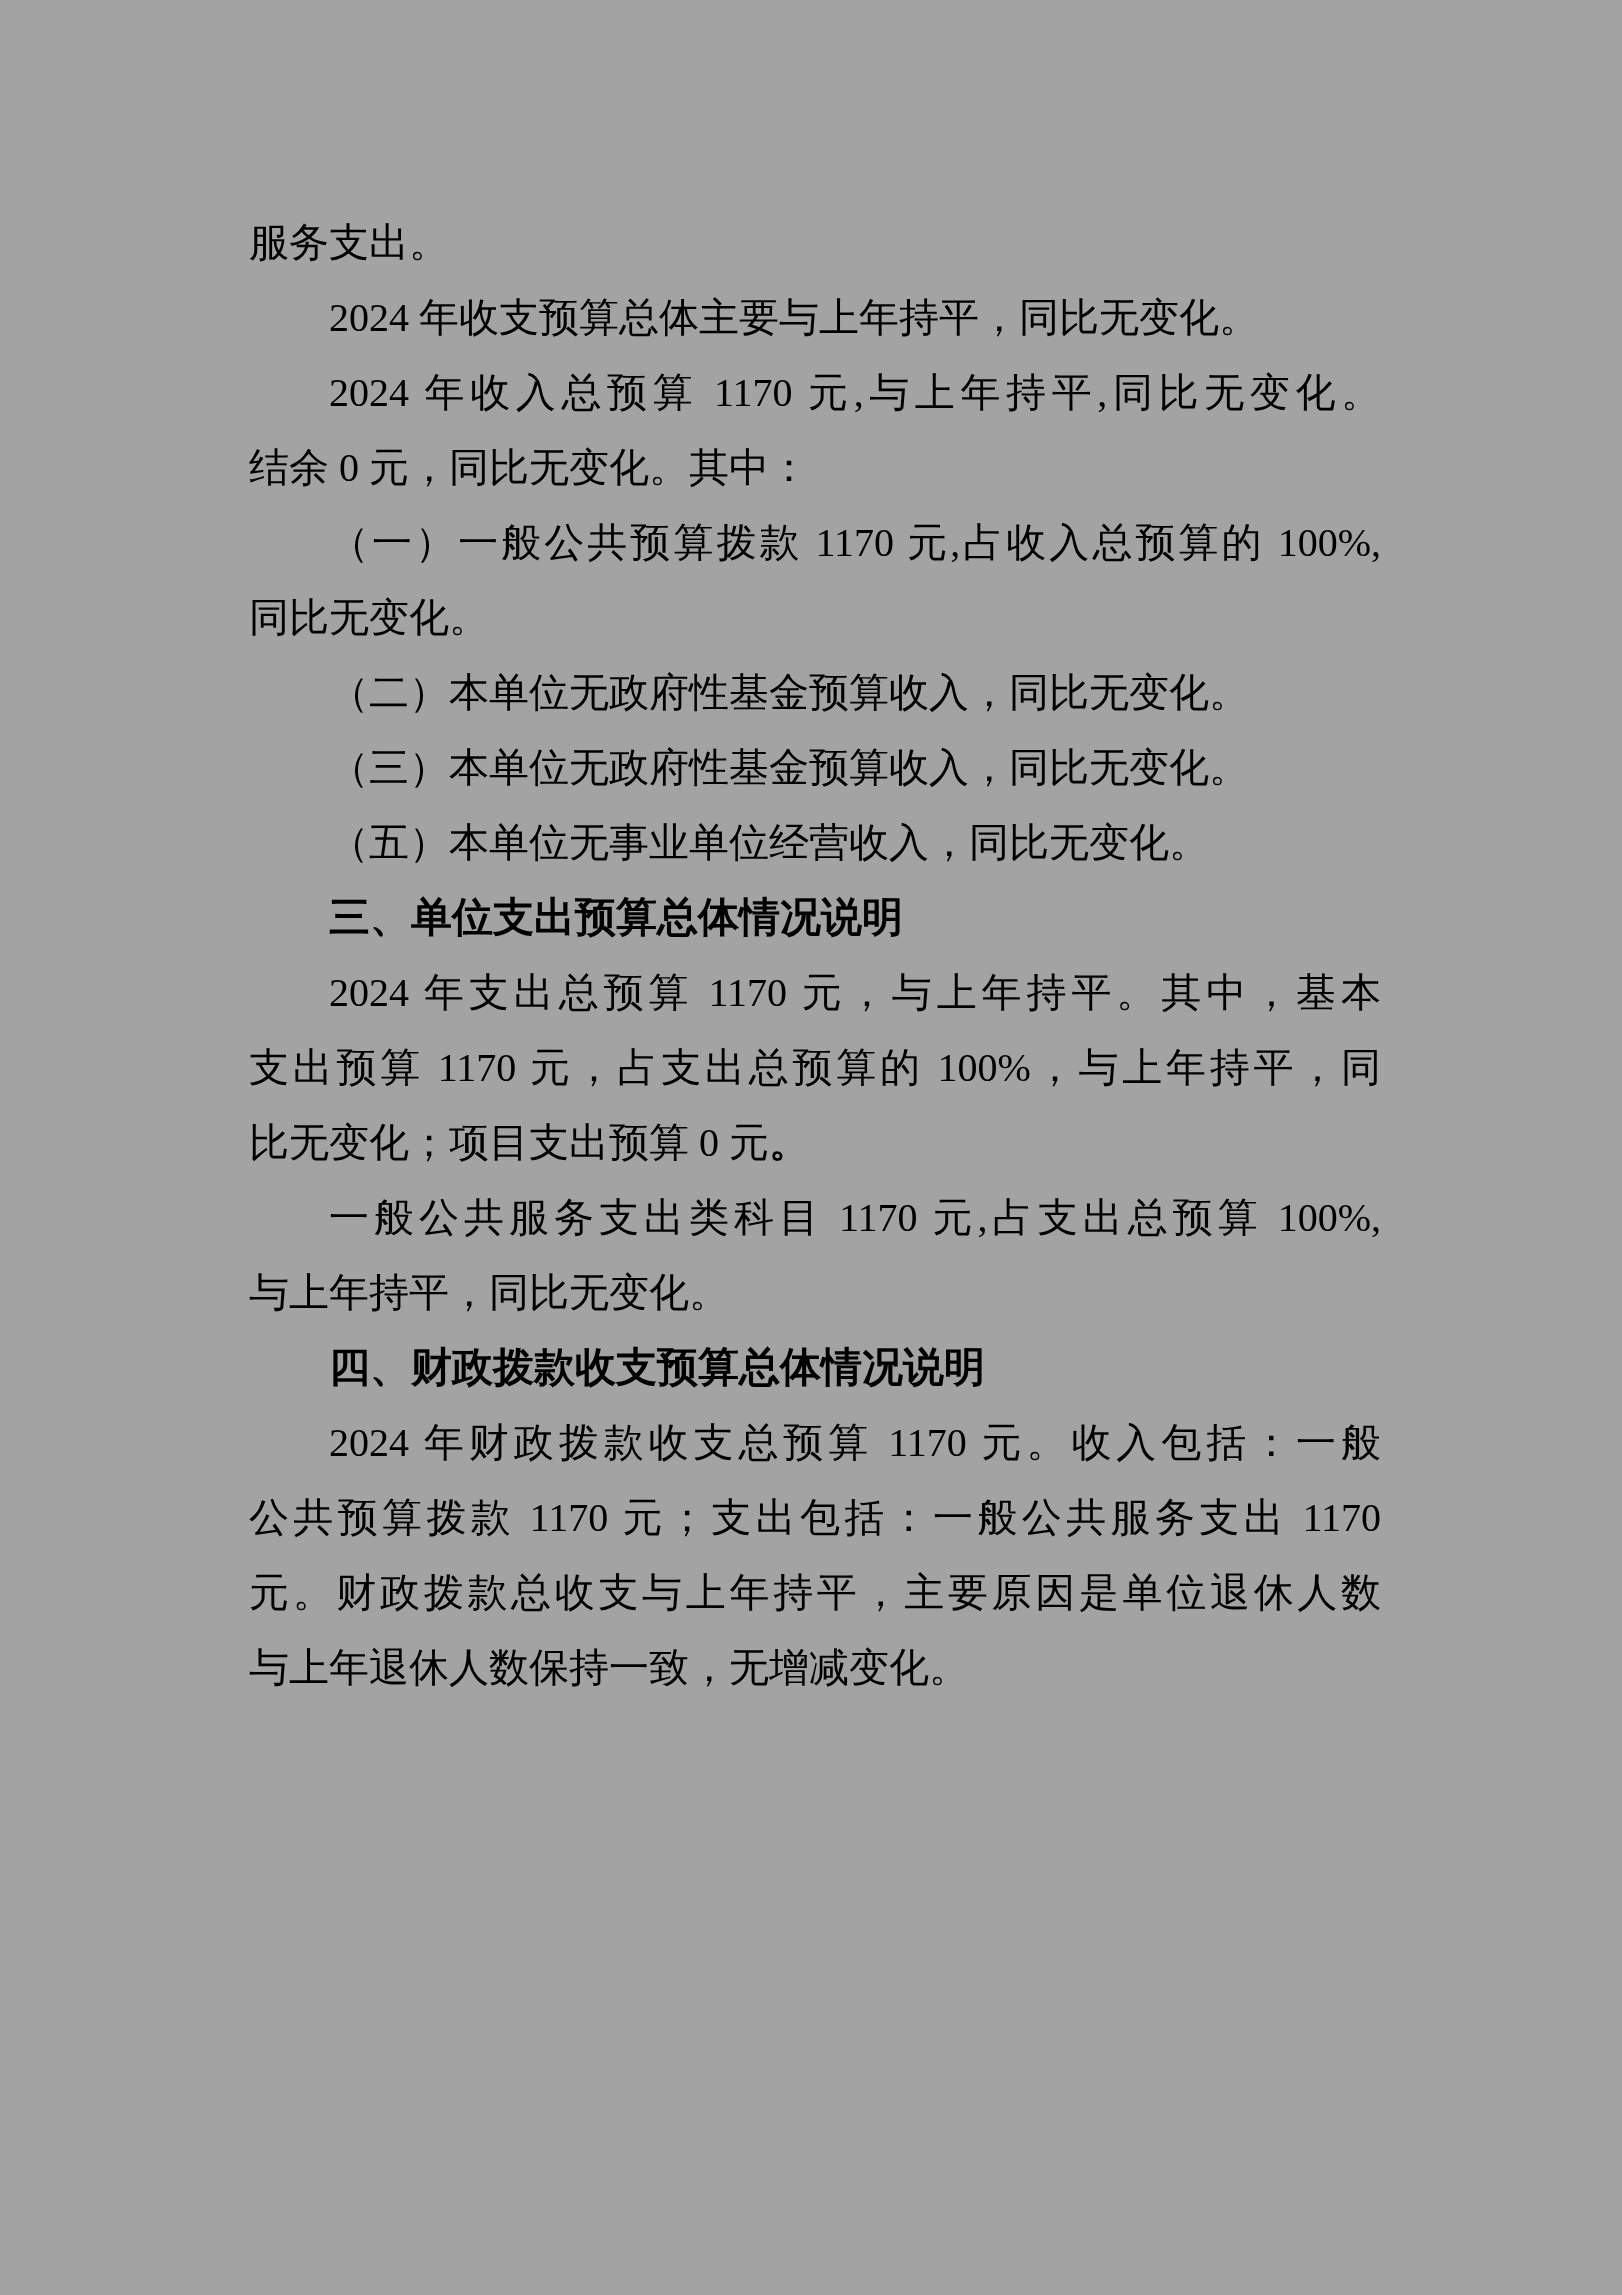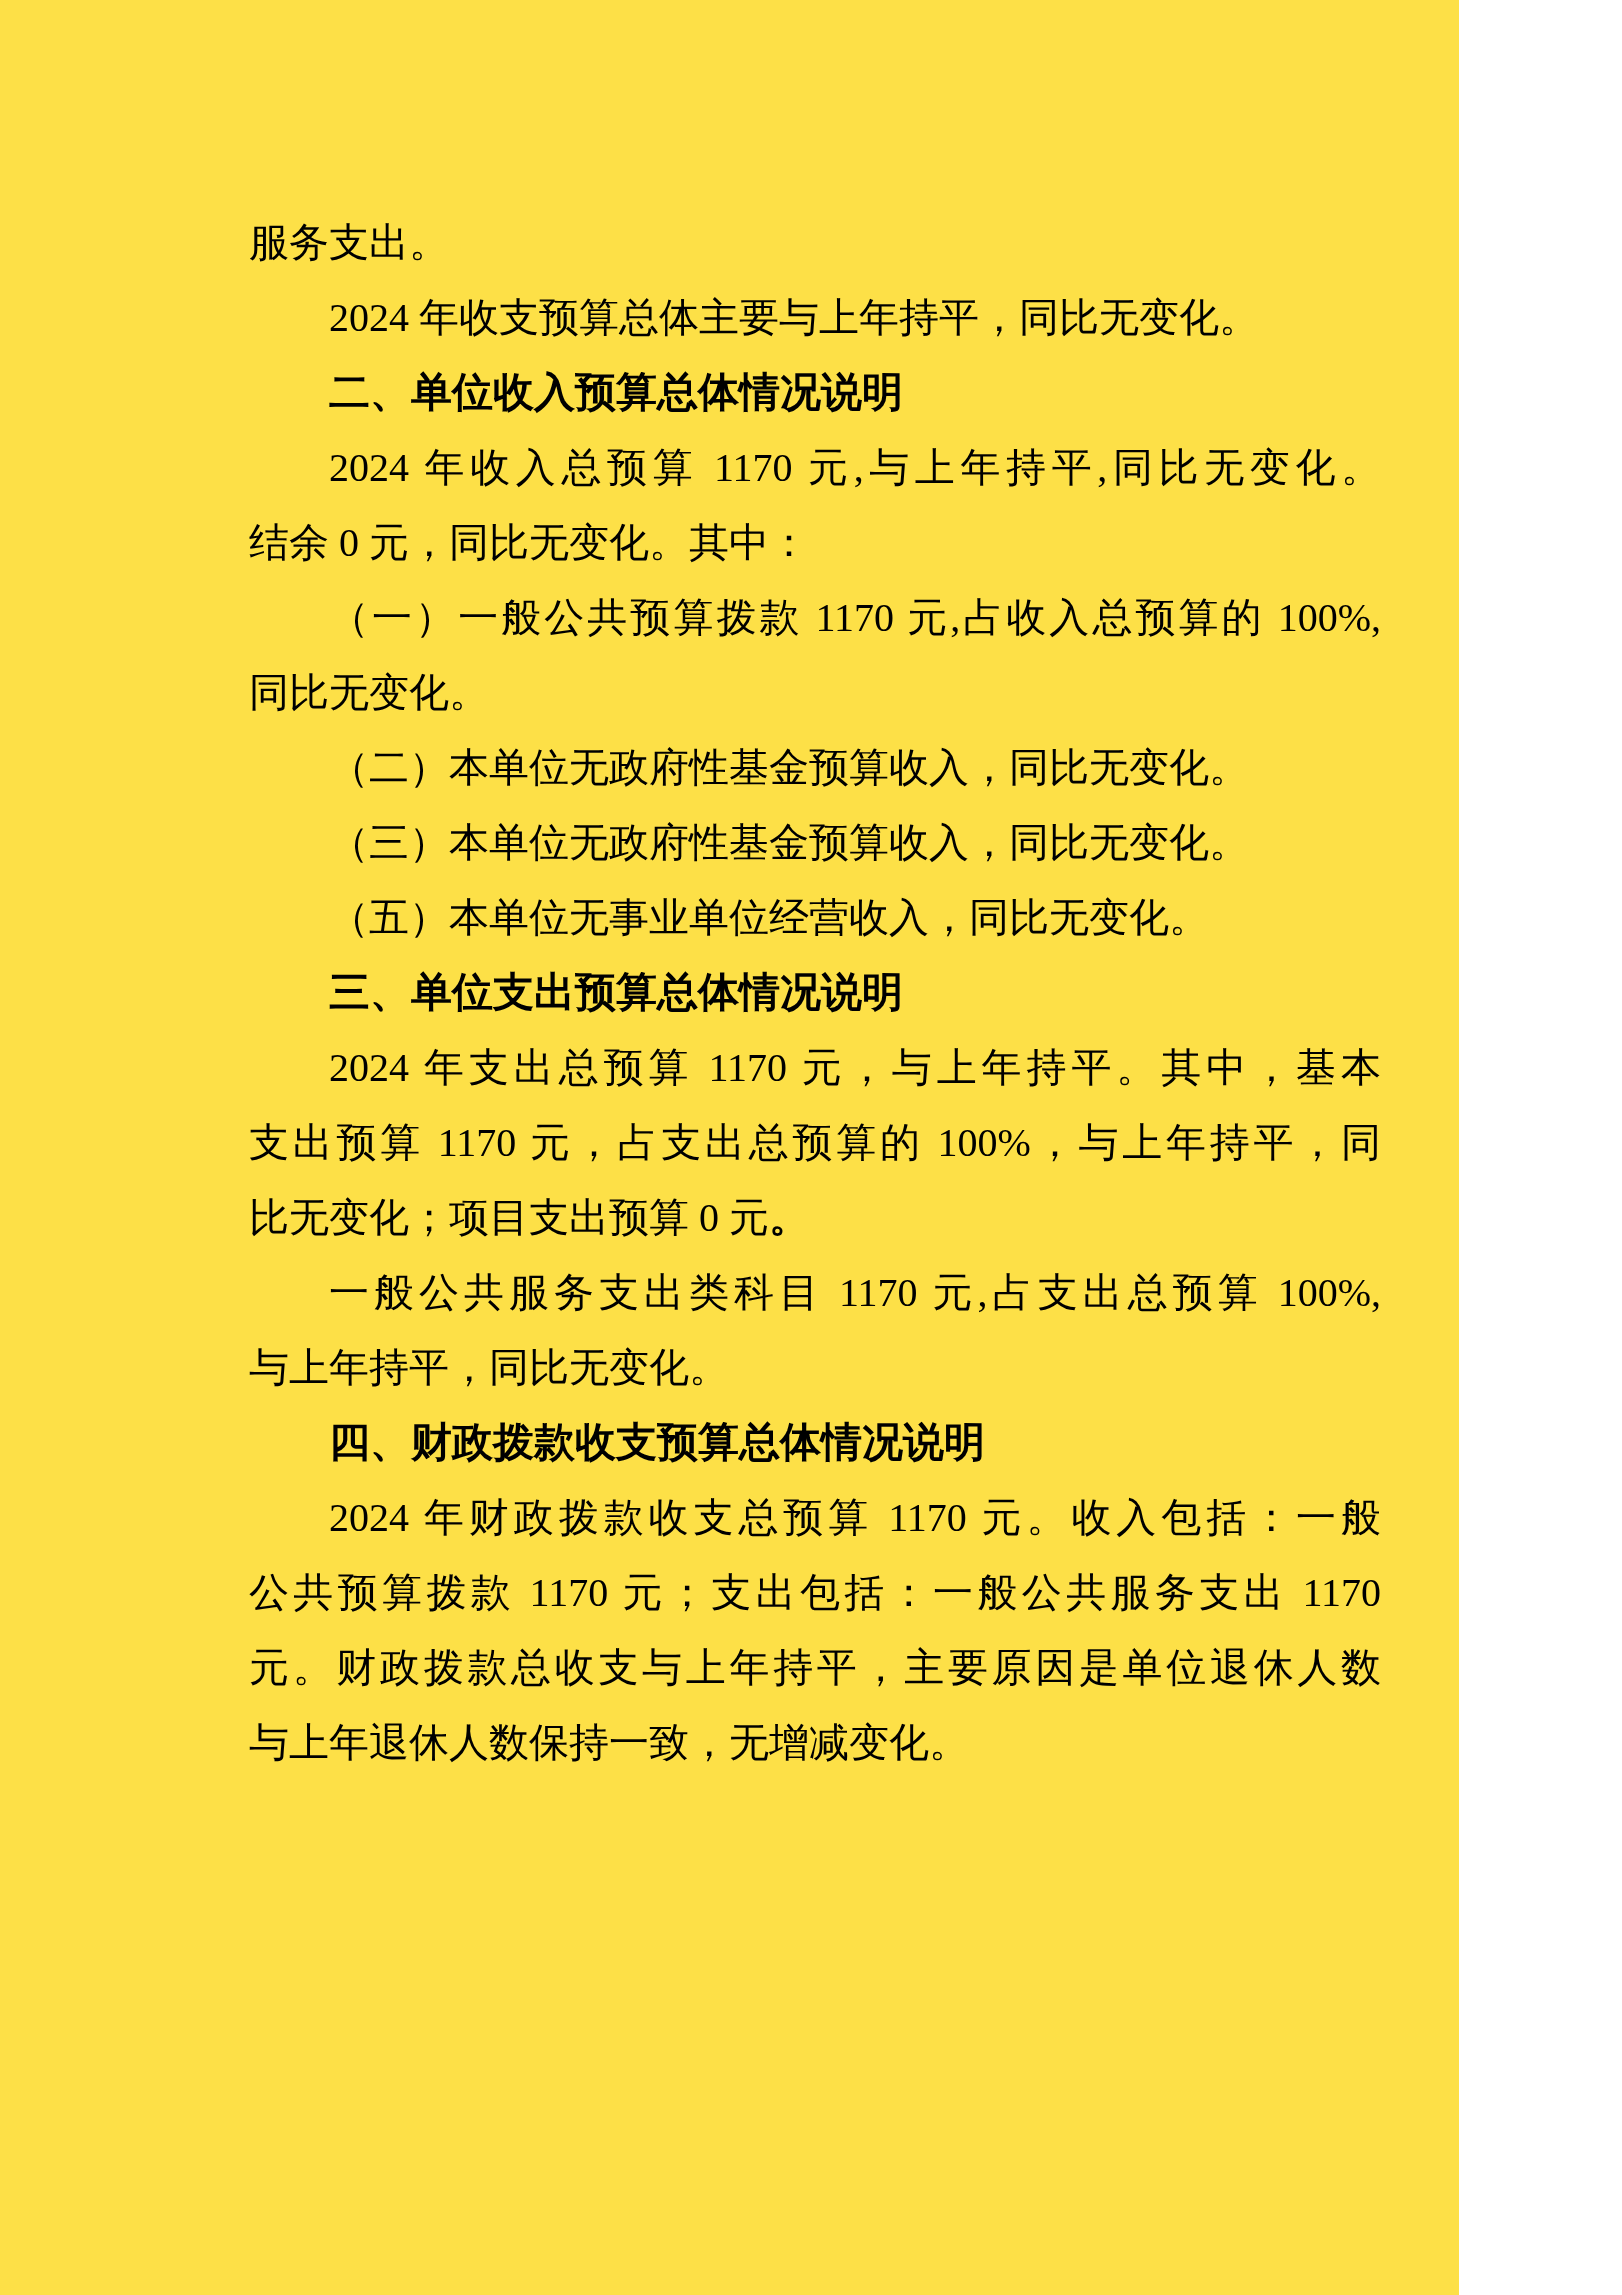--- a/index.html
+++ b/index.html
@@ -2,23 +2,23 @@
 <html style="font-size:12px"><head>
 <meta charset="utf-8">
 <style>
   html, body {
     margin: 0;
     padding: 0;
     background: #ffffff;
   }
   .page {
     position: relative;
-    width: 1459px;
+    width: 1622px;
     height: 2295px;
-    background: #fde047;
+    background: #a3a3a3;
     overflow: hidden;
   }
   .content {
     position: absolute;
     left: 249px;
     top: 205px;
     width: 1132px;
   }
   .line {
     font-family: "Liberation Serif", "DejaVu Serif", serif;
@@ -46,21 +46,20 @@
   }
 </style>
 </head>
 <body>
 
 <div class="page">
   <div class="content">
 
     <div class="line">服务支出。</div>
     <div class="line indent">2024 年收支预算总体主要与上年持平，同比无变化。</div>
-    <div class="line indent heading">二、单位收入预算总体情况说明</div>
     <div class="line indent fill">2024 年收入总预算 1170 元,与上年持平,同比无变化。</div>
     <div class="line">结余 0 元，同比无变化。其中：</div>
     <div class="line indent fill">（一）一般公共预算拨款 1170 元,占收入总预算的 100%,</div>
     <div class="line">同比无变化。</div>
     <div class="line indent">（二）本单位无政府性基金预算收入，同比无变化。</div>
     <div class="line indent">（三）本单位无政府性基金预算收入，同比无变化。</div>
     <div class="line indent">（五）本单位无事业单位经营收入，同比无变化。</div>
     <div class="line indent heading">三、单位支出预算总体情况说明</div>
     <div class="line indent fill">2024 年支出总预算 1170 元，与上年持平。其中，基本</div>
     <div class="line fill">支出预算 1170 元，占支出总预算的 100%，与上年持平，同</div>

